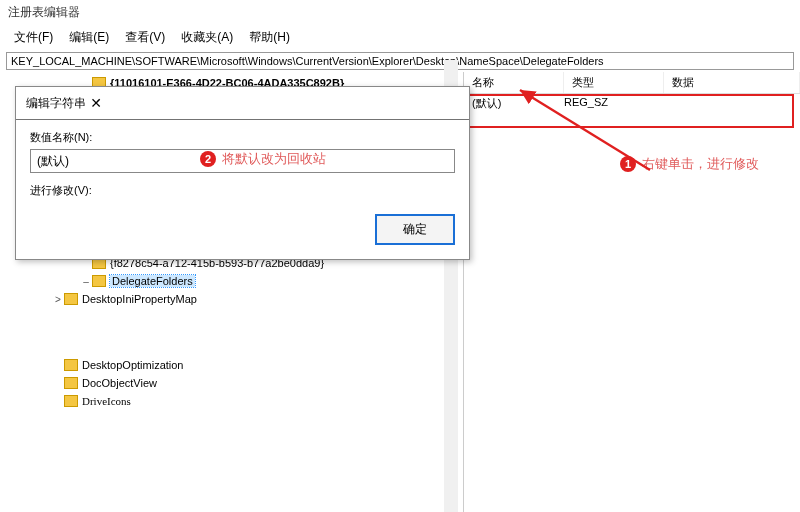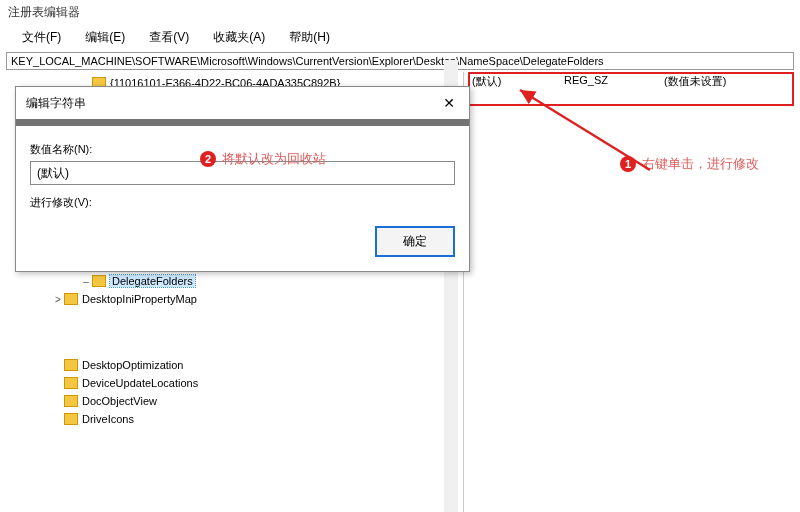--- a/index.html
+++ b/index.html
@@ -1,40 +1,40 @@
 <!DOCTYPE html>
 <html><head>
 <meta charset="utf-8">
 <style>
   * { box-sizing: border-box; margin: 0; padding: 0; }
   body { font-family: "Microsoft YaHei", "Segoe UI", Tahoma, sans-serif; font-size: 12px; background: #fff; color: #000; width: 800px; height: 512px; overflow: hidden; position: relative; }
   .titlebar { padding: 4px 8px; font-size: 12px; color: #333; }
   .menubar { padding: 2px 8px; display: flex; gap: 4px; font-size: 12px; }
-  .menubar span { padding: 2px 6px; cursor: default; margin-left: 8px; }
+  .menubar span { padding: 2px 6px; cursor: default; }
   .addrbar { border: 1px solid #999; margin: 2px 6px; padding: 2px 4px; font-size: 11px; white-space: nowrap; overflow: hidden; background: #fff; }
   .split { display: flex; height: calc(100% - 60px); }
   .tree { width: 58%; border-right: 1px solid #ccc; overflow: hidden; padding: 2px 0 2px 4px; }
   .tree-row { display: flex; align-items: center; height: 18px; white-space: nowrap; font-size: 11px; }
   .tree-row .twist { width: 12px; text-align: center; color: #555; font-size: 10px; }
   .tree-row .folder { width: 14px; height: 12px; background: #f4c642; border: 1px solid #cc9a00; margin-right: 4px; }
   .tree-row.sel .lbl { background: #cde8ff; outline: 1px dotted #3399ff; padding: 0 2px; }
   .list { flex: 1; position: relative; }
   .list-head { display: flex; border-bottom: 1px solid #ddd; font-size: 11px; }
   .list-head > div { padding: 3px 8px; border-right: 1px solid #eee; }
   .list-head > div:nth-child(1){flex:0 0 100px;} .list-head > div:nth-child(2){flex:0 0 100px;} .list-head > div:nth-child(3){flex:1;}
   .list-body { position: relative; }
   .list-row { display: flex; font-size: 11px; padding: 2px 0; }
   .list-row > div:nth-child(1){flex:0 0 100px; padding-left:8px;} .list-row > div:nth-child(2){flex:0 0 100px;} .list-row > div:nth-child(3){flex:1;}
   .list-frame { position: absolute; left: 4px; right: 6px; top: 0; height: 34px; border: 2px solid #e02020; pointer-events: none; }
 
   .dialog { position: absolute; left: 15px; top: 86px; width: 455px; background: #fff; border: 1px solid #888; box-shadow: 2px 2px 6px rgba(0,0,0,0.25); }
-  .dlg-title { display: flex; justify-content: space-between; align-items: center; padding: 6px 10px; font-size: 12px; border-bottom: 7px solid #737373; }
+  .dlg-title { display: flex; align-items: center; padding: 6px 10px; font-size: 12px; border-bottom: 1px solid #737373; }
   .dlg-close { width: 20px; height: 20px; display:flex; align-items:center; justify-content:center; font-size: 14px; cursor: pointer; }
   .dlg-body { padding: 10px 14px 14px; }
-  .dlg-label { font-size: 11px; margin: 6px 0 4px; }
+  .dlg-label { font-size: 11px; margin: 0 0 4px; }
   .dlg-input { width: 100%; border: 1px solid #888; padding: 4px 6px; font-size: 12px; background: #fff; }
   .dlg-input.hl { border: 2px solid #e02020; }
   .dlg-buttons { display:flex; justify-content:flex-end; gap:12px; margin-top:16px; }
   .dlg-buttons button { min-width: 80px; padding: 5px 10px; border: 1px solid #888; background: #f4f4f4; font-size: 12px; cursor: pointer; }
   .dlg-buttons button.primary { border: 2px solid #1a6fd6; }
 
   .badge { display:inline-flex; width:16px; height:16px; border-radius:50%; background:#e02020; color:#fff; font-size:11px; align-items:center; justify-content:center; font-weight:bold; }
   .annot { position:absolute; color:#e05a5a; font-size:13px; font-weight:500; display:flex; align-items:center; gap:6px; pointer-events:none; }
   .arrow { position:absolute; pointer-events:none; }
   .vsb { position:absolute; right:0; top:60px; bottom:0; width:14px; background:#f0f0f0; }
@@ -48,21 +48,21 @@
   <span>文件(F)</span>
   <span>编辑(E)</span>
   <span>查看(V)</span>
   <span>收藏夹(A)</span>
   <span>帮助(H)</span>
 </div>
 <div class="addrbar">KEY_LOCAL_MACHINE\SOFTWARE\Microsoft\Windows\CurrentVersion\Explorer\Desktop\NameSpace\DelegateFolders</div>
 
 <div class="split">
   <div class="tree" id="tree">
-      <div class="tree-row" style="padding-left: 76px;">
+      <div class="tree-row" style="padding-left: 76px; font-weight: bold;">
         <span class="twist"></span>
         <span class="folder"></span>
         <span class="lbl">{11016101-E366-4D22-BC06-4ADA335C892B}</span>
       </div>
       <div class="tree-row" style="padding-left: 76px;">
         <span class="twist"></span>
         <span class="folder"></span>
         <span class="lbl">{9343812e-1c37-4a49-a12e-4b2d810d956b}</span>
       </div>
       <div class="tree-row" style="padding-left: 76px;">
@@ -121,40 +121,39 @@
         <span class="lbl">DesktopIniPropertyMap</span>
       </div>
       <div class="tree-row" style="padding-left: 48px; margin-top: 48px;">
         <span class="twist"></span>
         <span class="folder"></span>
         <span class="lbl">DesktopOptimization</span>
       </div>
       <div class="tree-row" style="padding-left: 48px;">
         <span class="twist"></span>
         <span class="folder"></span>
-        <span class="lbl">DeviceUpdateLocations</span>
-      </div>
-      <div class="tree-row" style="padding-left: 48px;">
-        <span class="twist"></span>
-        <span class="folder"></span>
         <span class="lbl">DocObjectView</span>
       </div>
-      <div class="tree-row" style="padding-left: 48px;">
+      <div class="tree-row" style="padding-left: 48px; font-family: Liberation Serif, serif;">
         <span class="twist"></span>
         <span class="folder"></span>
         <span class="lbl">DriveIcons</span>
       </div>
     </div>
   <div class="list">
+    <div class="list-head">
+      <div>名称</div>
+      <div>类型</div>
+      <div>数据</div>
+    </div>
     <div class="list-body">
       <div class="list-frame"></div>
       <div class="list-row">
         <div>(默认)</div>
         <div>REG_SZ</div>
-        <div>(数值未设置)</div>
       </div>
     </div>
   </div>
 </div>
 
 <div class="vsb" style="left:444px; right:auto; width:14px;">
   <div class="vsb-thumb"></div>
 </div>
 
 <div class="dialog">

